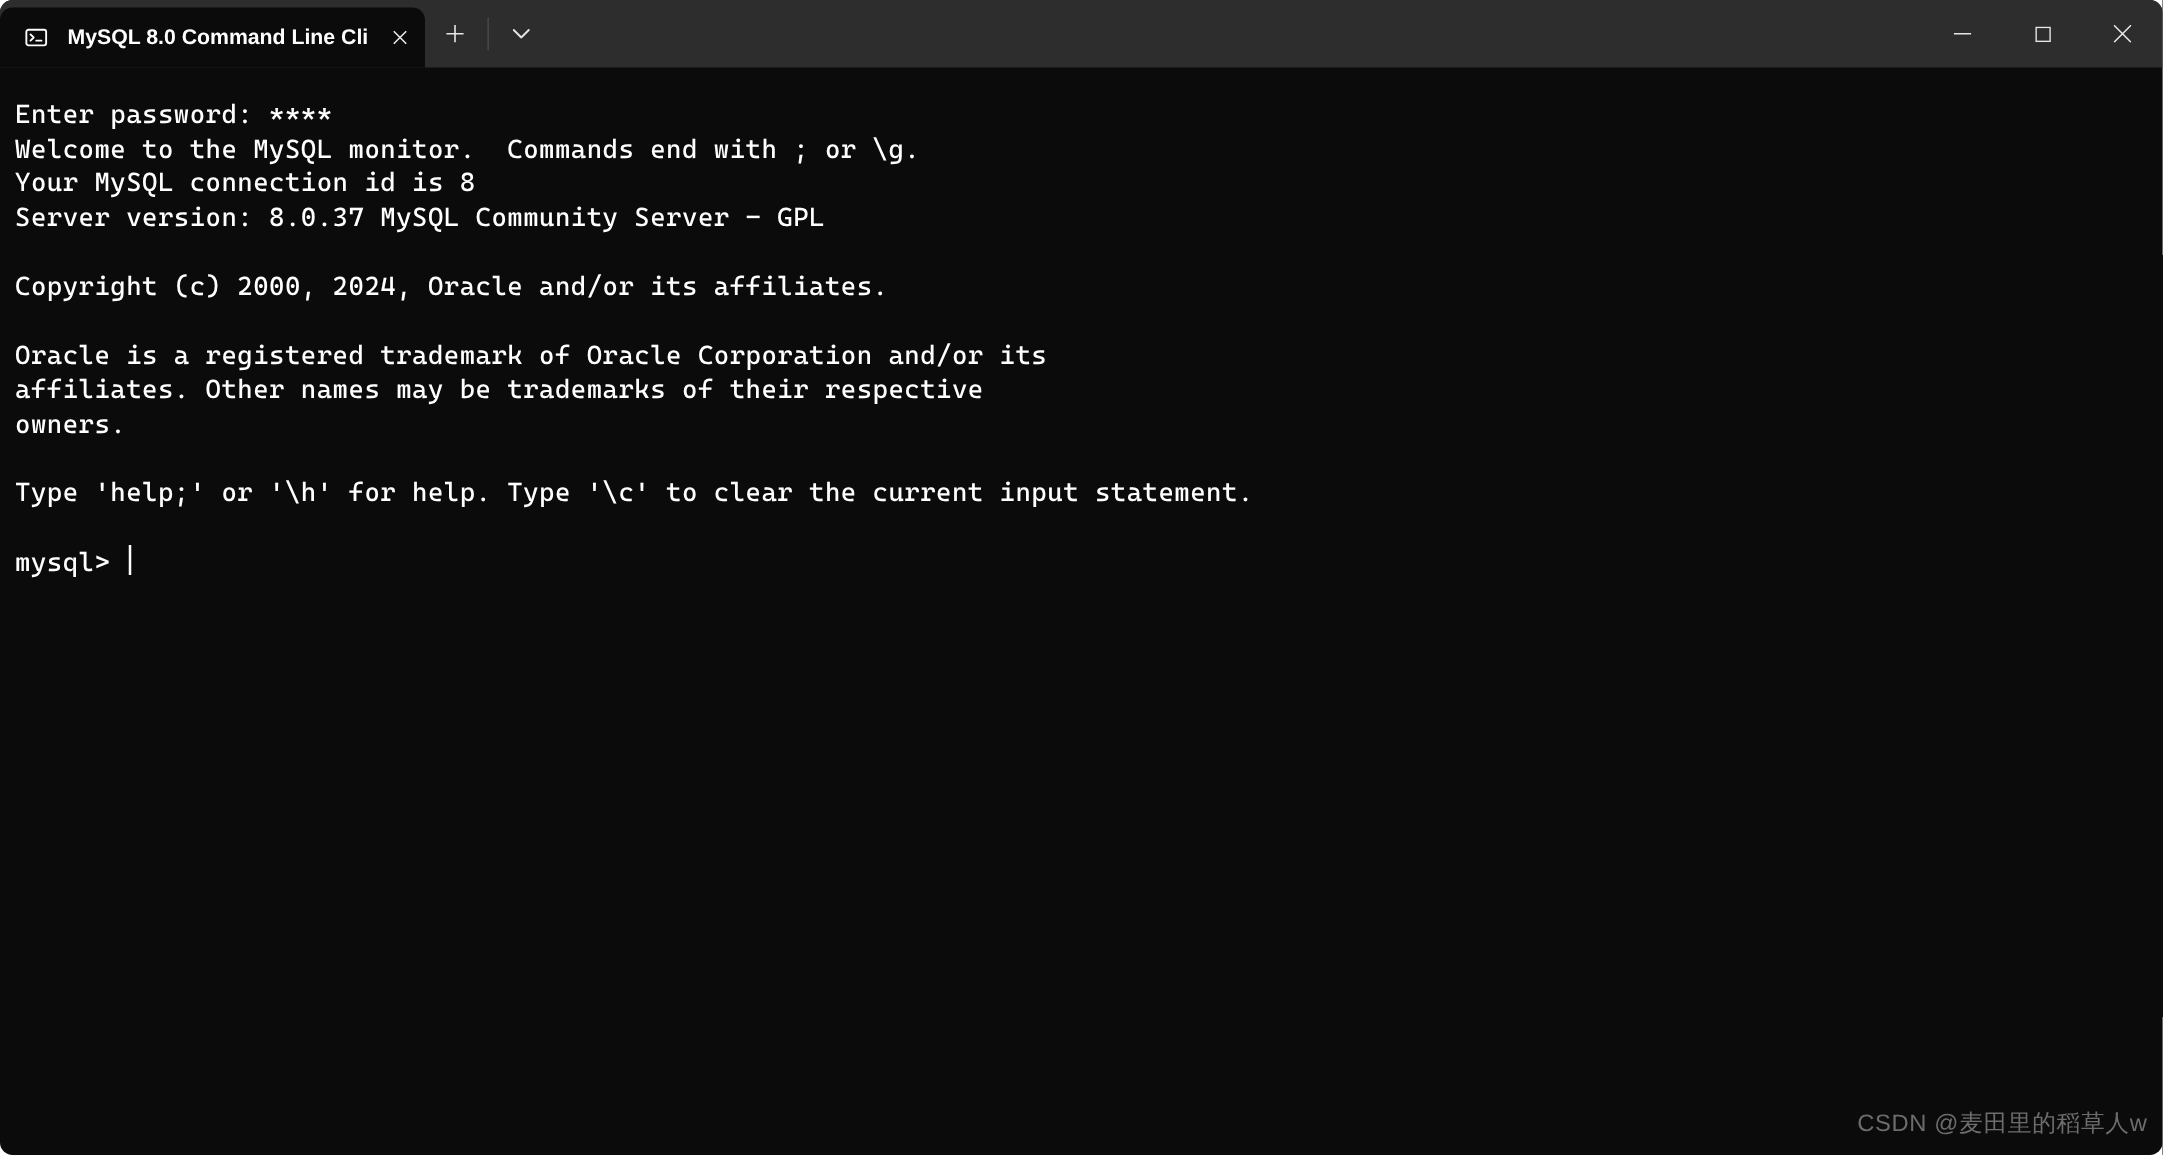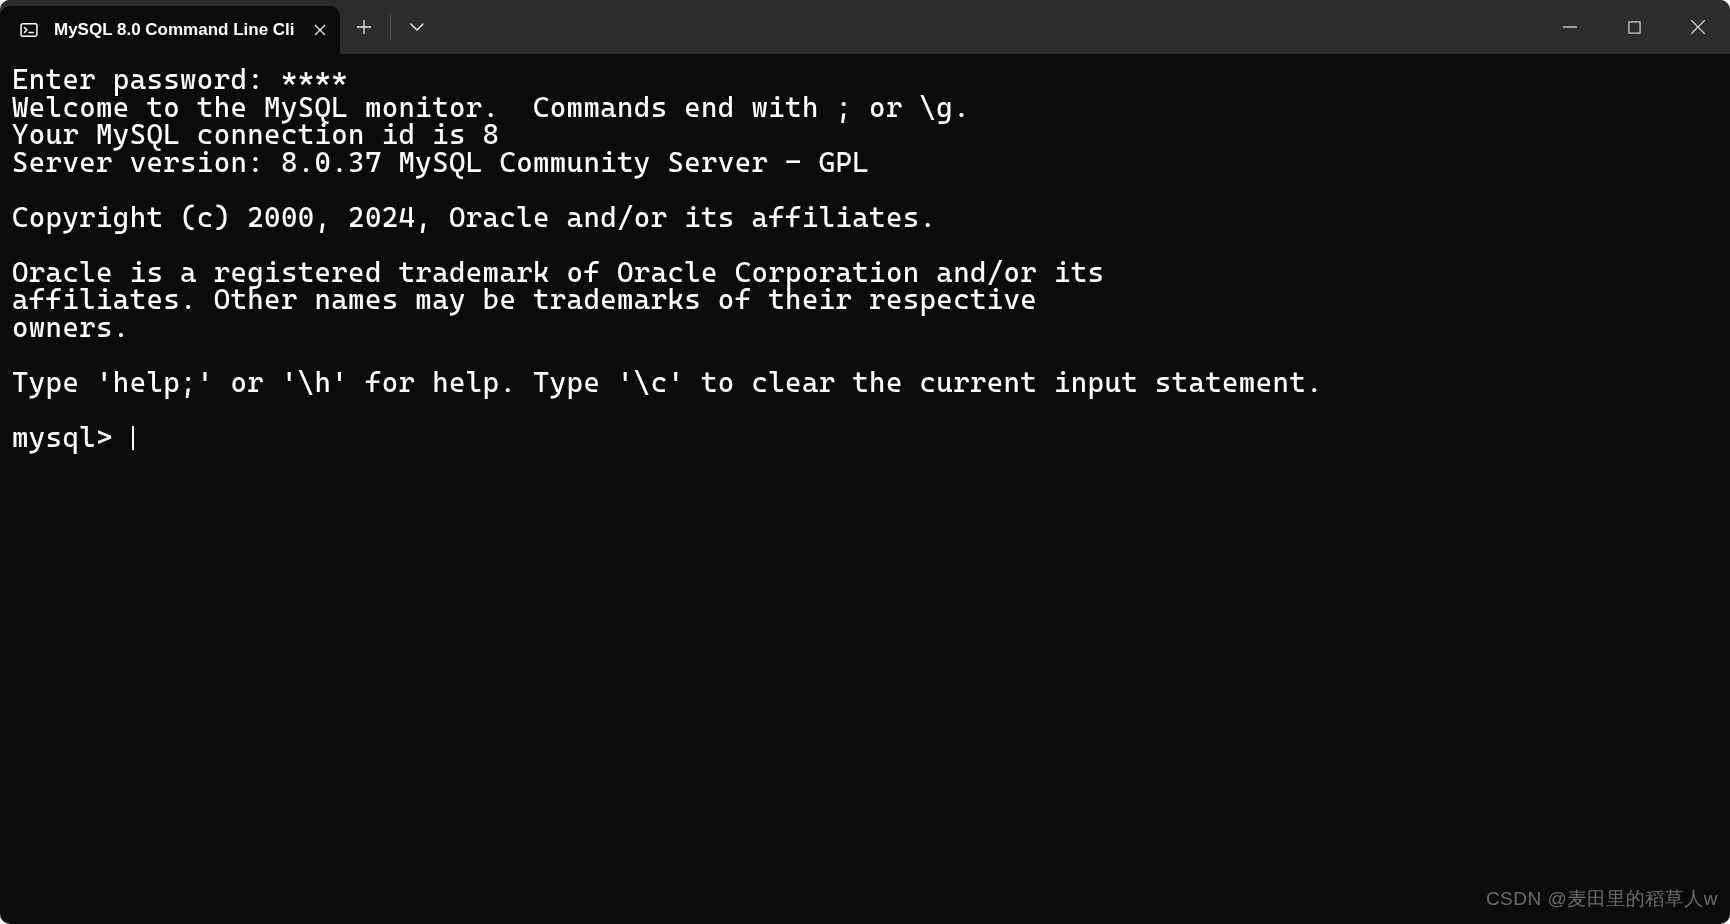--- a/index.html
+++ b/index.html
@@ -9,21 +9,21 @@
 .tab { display:flex; align-items:center; background:#0b0b0b; width:340px; padding-left:18px; border-top-left-radius:10px; border-top-right-radius:10px; margin-top:6px; position:relative; }
 .tab-icon { width:22px; height:22px; margin-right:14px; display:flex; align-items:center; justify-content:center; }
 .tab-title { color:#ffffff; font-size:17px; font-weight:600; white-space:nowrap; overflow:hidden; text-overflow:clip; flex:1; }
 .tab-close { width:40px; height:40px; display:flex; align-items:center; justify-content:center; color:#e6e6e6; cursor:pointer; font-size:15px; }
 .tab-actions { display:flex; align-items:center; }
 .tab-action-btn { width:48px; height:100%; display:flex; align-items:center; justify-content:center; color:#e6e6e6; cursor:pointer; }
 .divider { width:1px; height:26px; background:#4d4d4d; align-self:center; margin:0 2px; }
 .spacer { flex:1; }
 .win-controls { display:flex; align-items:stretch; }
 .win-btn { width:64px; display:flex; align-items:center; justify-content:center; color:#e6e6e6; cursor:pointer; }
-.terminal { flex:1; padding:12px 12px 0 12px; font-family:"Cascadia Mono","Consolas",monospace; font-size:28px; line-height:27.5px; color:#ffffff; white-space:pre; letter-spacing:0.4px; }
+.terminal { flex:1; padding:24px 12px 0 12px; font-family:"Cascadia Mono","Consolas",monospace; font-size:21px; line-height:27.5px; color:#ffffff; white-space:pre; letter-spacing:0.4px; }
 .terminal-line { min-height:27.5px; }
 .cursor { display:inline-block; width:2.5px; height:24px; background:#ffffff; vertical-align:-3px; margin-left:2px; animation:blink 1s step-start infinite; }
 @keyframes blink { 50% { opacity:0; } }
 .watermark { position:absolute; right:12px; bottom:12px; color:#6c6c6c; font-size:19px; font-family:Arial,"Microsoft YaHei",sans-serif; letter-spacing:0.5px; }
 svg { display:block; }
 </style>
 </head>
 <body>
 
 <div class="window">

